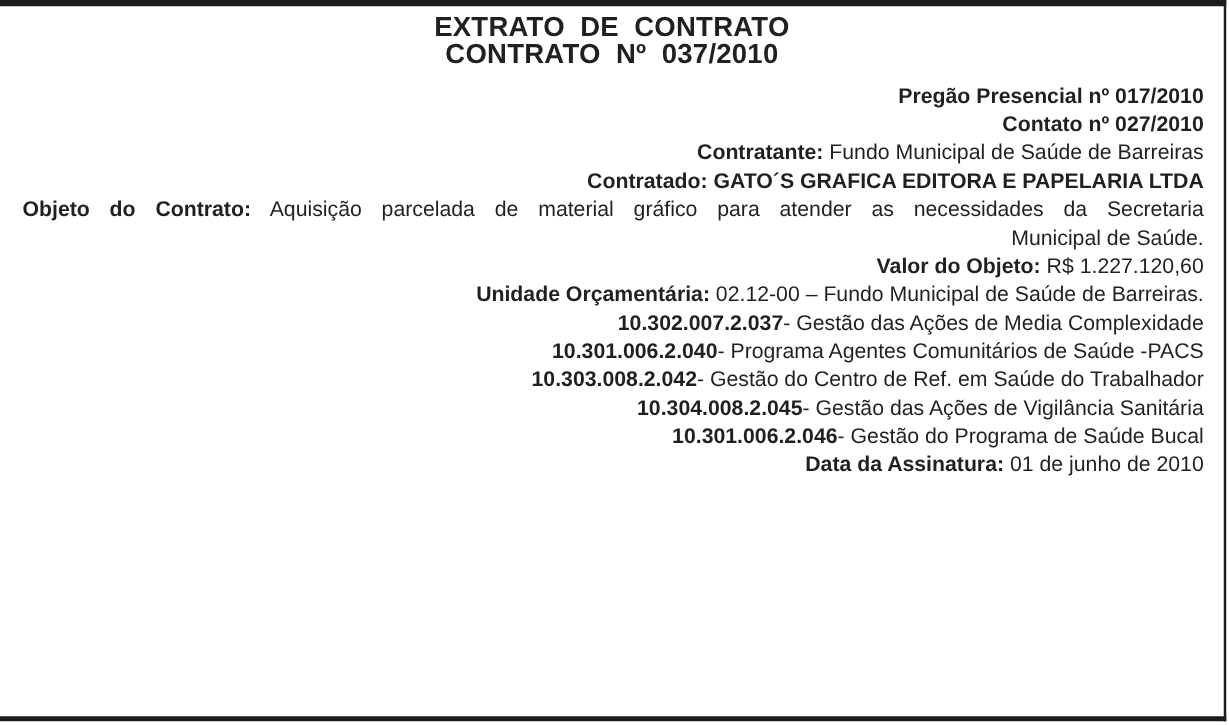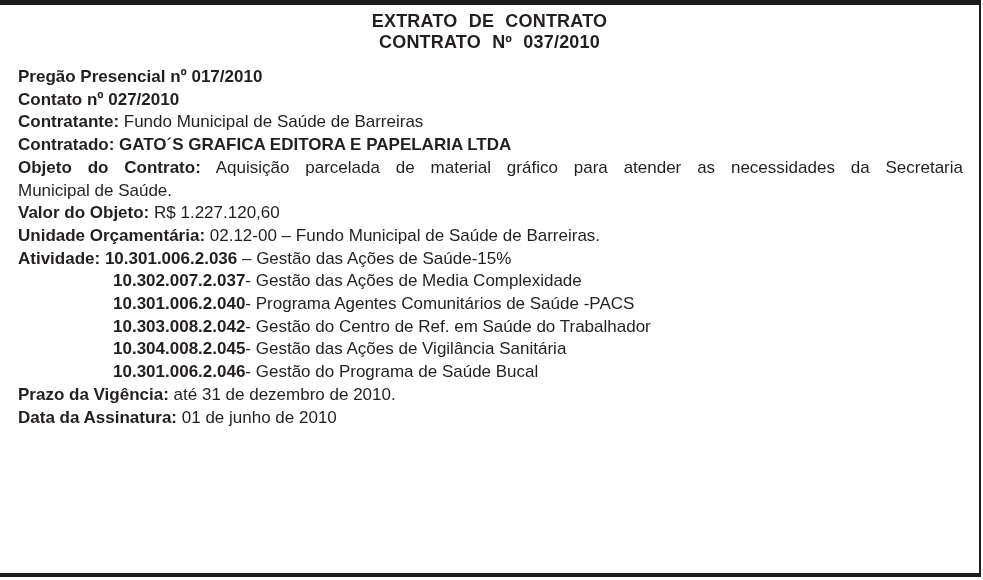--- a/index.html
+++ b/index.html
@@ -21,33 +21,33 @@
     border-bottom: 4px solid #1c1c1c;
     border-right: 2px solid #1c1c1c;
     background: #ffffff;
     color: #231f20;
     overflow: hidden;
   }
   .title-block {
     margin-top: 6px;
     text-align: center;
     font-weight: 700;
-    font-size: 18px;
+    font-size: 22px;
     line-height: 21px;
     word-spacing: 6px;
     letter-spacing: 0.2px;
   }
   .body-block {
     margin-top: 13px;
     padding-left: 18px;
     padding-right: 16px;
     font-size: 17px;
     line-height: 22.7px;
   }
-  .line { white-space: nowrap; }
+  .line { white-space: nowrap; text-align: right; }
   .line .b { font-weight: 700; }
   .justify-line {
     text-align: justify;
     text-align-last: justify;
     white-space: normal;
   }
   .indent { padding-left: 95px; }
 </style>
 </head>
 <body>
@@ -70,27 +70,25 @@
     <div class="line"><span class="b">Contratado: GATO´S GRAFICA EDITORA E PAPELARIA LTDA</span></div>
 
     <div class="line justify-line"><span class="b">Objeto do Contrato:</span><span> Aquisição parcelada de material gráfico para atender as necessidades da Secretaria</span></div>
     <div class="line">Municipal de Saúde.</div>
 
     <div class="line"><span class="b">Valor do Objeto:</span><span> R$ 1.227.120,60</span></div>
 
 
     <div class="line"><span class="b">Unidade Orçamentária:</span><span> 02.12-00 – Fundo Municipal de Saúde de Barreiras.</span></div>
 
-    <div class="line"><span class="b">Atividade: 10.301.006.2.036</span><span> – Gestão das Ações de Saúde-15%</span></div>
 
     <div class="line indent"><span class="b">10.302.007.2.037</span><span>- Gestão das Ações de Media Complexidade</span></div>
     <div class="line indent"><span class="b">10.301.006.2.040</span><span>- Programa Agentes Comunitários de Saúde -PACS</span></div>
     <div class="line indent"><span class="b">10.303.008.2.042</span><span>- Gestão do Centro de Ref. em Saúde do Trabalhador</span></div>
     <div class="line indent"><span class="b">10.304.008.2.045</span><span>- Gestão das Ações de Vigilância Sanitária</span></div>
     <div class="line indent"><span class="b">10.301.006.2.046</span><span>- Gestão do Programa de Saúde Bucal</span></div>
 
 
-    <div class="line"><span class="b">Prazo da Vigência:</span><span> até 31 de dezembro de 2010.</span></div>
 
     <div class="line"><span class="b">Data da Assinatura:</span><span> 01 de junho de 2010</span></div>
 
   </div>
 </div>
 
 </body></html>

